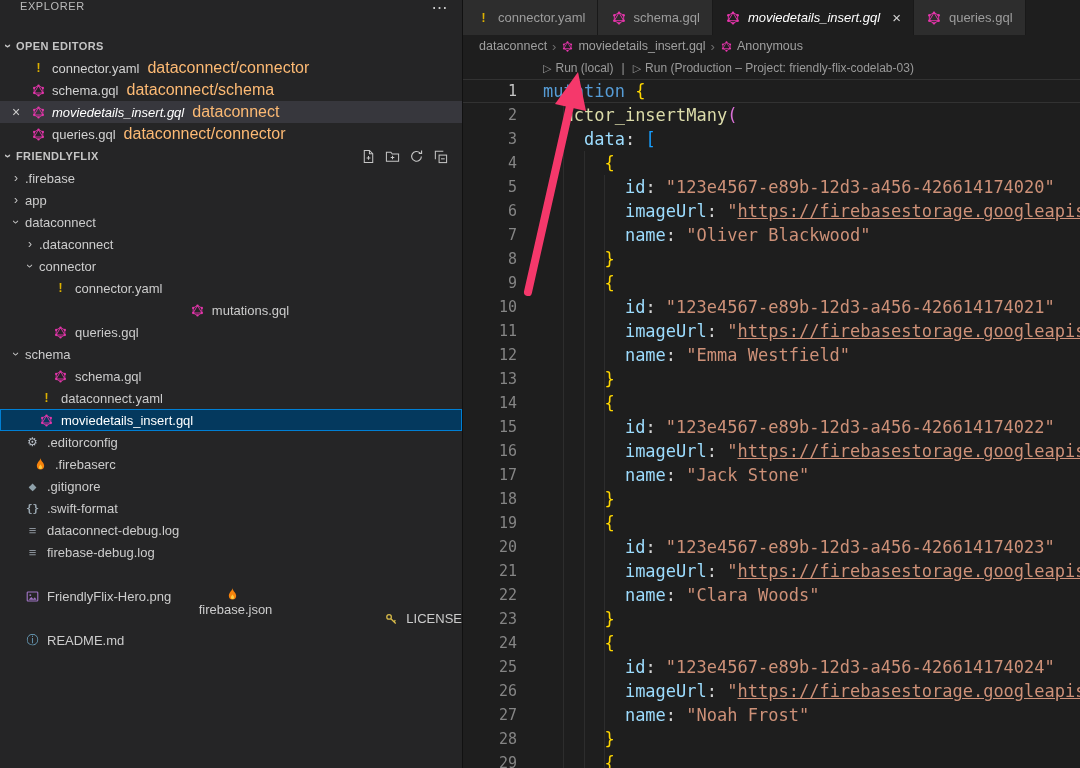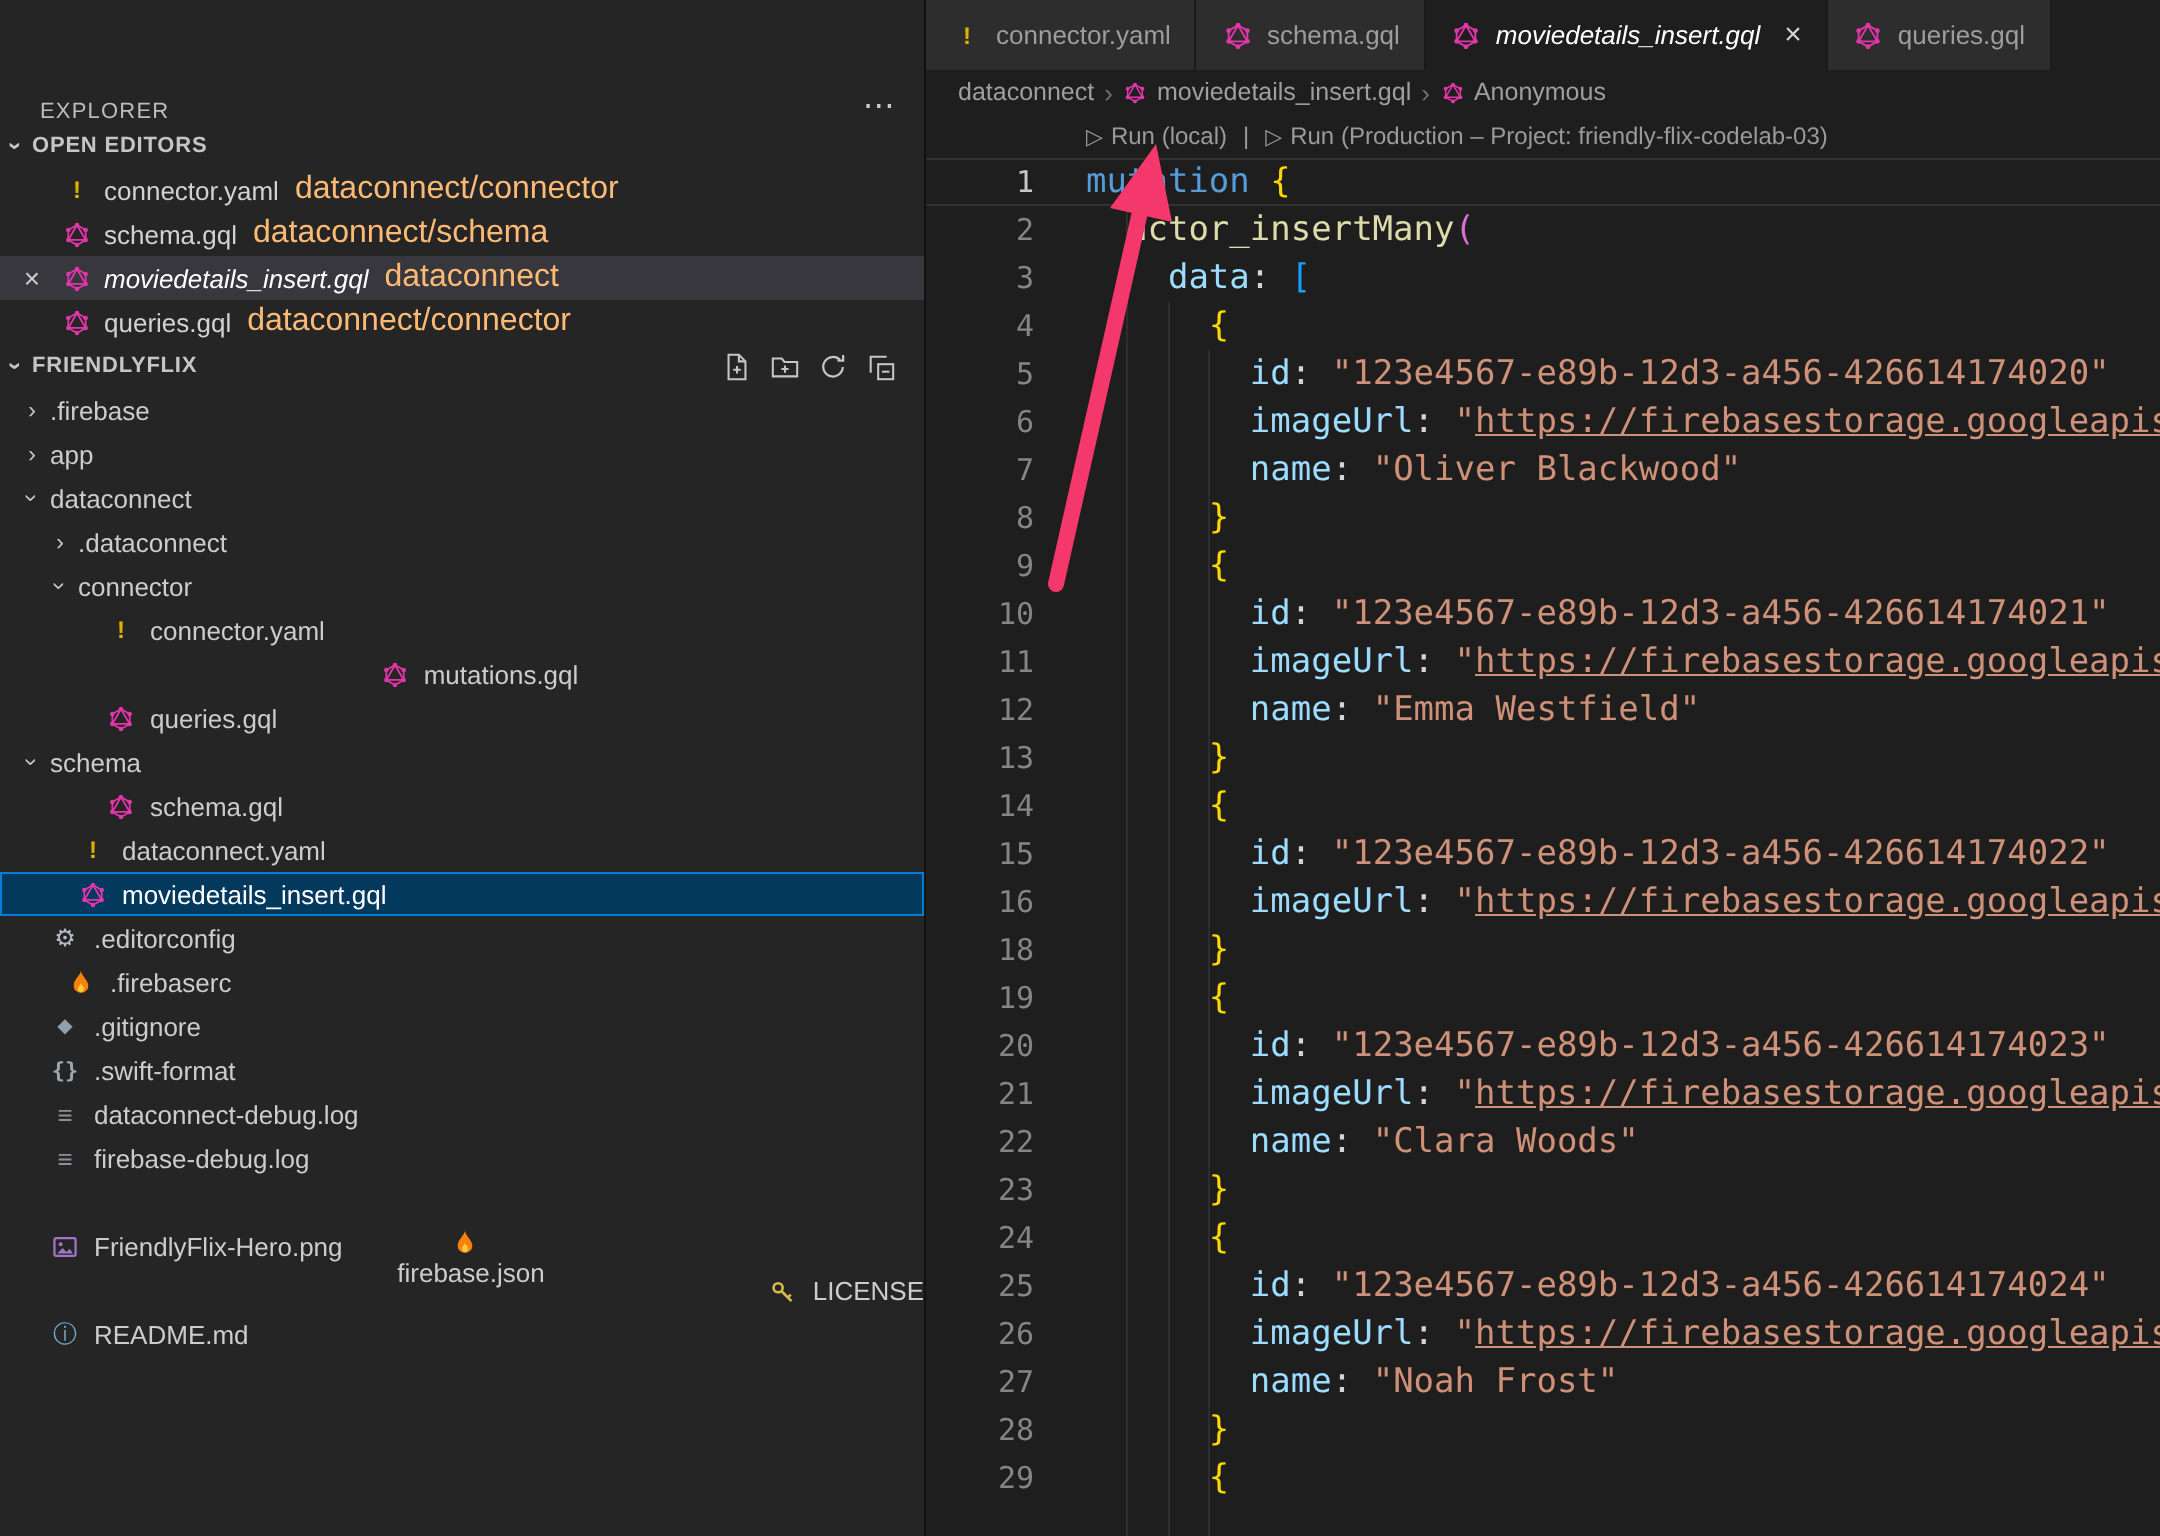--- a/index.html
+++ b/index.html
@@ -6,21 +6,21 @@
   html,body { margin:0; padding:0; }
   body {
     width:1080px; height:768px; overflow:hidden;
     background:#1e1e1e; color:#cccccc;
     font-family:"Liberation Sans", sans-serif;
   }
   .app { position:relative; display:flex; width:1080px; height:768px; }
 
   
   .sidebar { width:463px; flex:0 0 463px; background:#252526; border-right:1px solid #111; overflow:hidden; }
-  .sb-title { height:35px; display:flex; align-items:flex-end; padding:0 14px 0 20px; font-size:11px; letter-spacing:.6px; color:#bcbcbc;margin-top:27px; }
+  .sb-title { height:35px; display:flex; align-items:flex-start; padding:0 14px 0 20px; font-size:11px; letter-spacing:.6px; color:#bcbcbc; }
   .more { margin-left:auto; font-size:16px; color:#cccccc; cursor:pointer; line-height:1; }
   .sec-hdr { height:22px; display:flex; align-items:center; font-size:11px; font-weight:700; color:#c5c5c5; cursor:pointer; }
   .sec-label { letter-spacing:.4px; }
   .twistie { width:16px; flex:0 0 16px; text-align:center; font-size:12px; color:#c5c5c5; display:inline-block; line-height:22px; }
   .twistie.exp { transform:rotate(90deg); line-height:16px; }
   .twistie.blank { visibility:hidden; }
   .hdr-actions { margin-left:auto; display:flex; gap:9px; align-items:center; padding-right:14px; }
   .act { width:15px; height:15px; cursor:pointer; display:inline-flex; }
   .act svg { width:15px; height:15px; }
 
@@ -536,20 +536,21 @@
         <div class="cline"><span class="ln">7</span><span class="ltext"><span class="tk-o">        </span><span class="tk-p">name</span><span class="tk-o">: </span><span class="tk-s">"Oliver Blackwood"</span></span></div>
         <div class="cline"><span class="ln">8</span><span class="ltext"><span class="tk-o">      </span><span class="tk-b1">}</span></span></div>
         <div class="cline"><span class="ln">9</span><span class="ltext"><span class="tk-o">      </span><span class="tk-b1">{</span></span></div>
         <div class="cline"><span class="ln">10</span><span class="ltext"><span class="tk-o">        </span><span class="tk-p">id</span><span class="tk-o">: </span><span class="tk-s">"123e4567-e89b-12d3-a456-426614174021"</span></span></div>
         <div class="cline"><span class="ln">11</span><span class="ltext"><span class="tk-o">        </span><span class="tk-p">imageUrl</span><span class="tk-o">: </span><span class="tk-s">"</span><span class="tk-u">https://firebasestorage.googleapis.</span></span></div>
         <div class="cline"><span class="ln">12</span><span class="ltext"><span class="tk-o">        </span><span class="tk-p">name</span><span class="tk-o">: </span><span class="tk-s">"Emma Westfield"</span></span></div>
         <div class="cline"><span class="ln">13</span><span class="ltext"><span class="tk-o">      </span><span class="tk-b1">}</span></span></div>
         <div class="cline"><span class="ln">14</span><span class="ltext"><span class="tk-o">      </span><span class="tk-b1">{</span></span></div>
         <div class="cline"><span class="ln">15</span><span class="ltext"><span class="tk-o">        </span><span class="tk-p">id</span><span class="tk-o">: </span><span class="tk-s">"123e4567-e89b-12d3-a456-426614174022"</span></span></div>
         <div class="cline"><span class="ln">16</span><span class="ltext"><span class="tk-o">        </span><span class="tk-p">imageUrl</span><span class="tk-o">: </span><span class="tk-s">"</span><span class="tk-u">https://firebasestorage.googleapis.</span></span></div>
+        <div class="cline"><span class="ln">17</span><span class="ltext"><span class="tk-o">        </span><span class="tk-p">name</span><span class="tk-o">: </span><span class="tk-s">"Jack Stone"</span></span></div>
         <div class="cline"><span class="ln">18</span><span class="ltext"><span class="tk-o">      </span><span class="tk-b1">}</span></span></div>
         <div class="cline"><span class="ln">19</span><span class="ltext"><span class="tk-o">      </span><span class="tk-b1">{</span></span></div>
         <div class="cline"><span class="ln">20</span><span class="ltext"><span class="tk-o">        </span><span class="tk-p">id</span><span class="tk-o">: </span><span class="tk-s">"123e4567-e89b-12d3-a456-426614174023"</span></span></div>
         <div class="cline"><span class="ln">21</span><span class="ltext"><span class="tk-o">        </span><span class="tk-p">imageUrl</span><span class="tk-o">: </span><span class="tk-s">"</span><span class="tk-u">https://firebasestorage.googleapis.</span></span></div>
         <div class="cline"><span class="ln">22</span><span class="ltext"><span class="tk-o">        </span><span class="tk-p">name</span><span class="tk-o">: </span><span class="tk-s">"Clara Woods"</span></span></div>
         <div class="cline"><span class="ln">23</span><span class="ltext"><span class="tk-o">      </span><span class="tk-b1">}</span></span></div>
         <div class="cline"><span class="ln">24</span><span class="ltext"><span class="tk-o">      </span><span class="tk-b1">{</span></span></div>
         <div class="cline"><span class="ln">25</span><span class="ltext"><span class="tk-o">        </span><span class="tk-p">id</span><span class="tk-o">: </span><span class="tk-s">"123e4567-e89b-12d3-a456-426614174024"</span></span></div>
         <div class="cline"><span class="ln">26</span><span class="ltext"><span class="tk-o">        </span><span class="tk-p">imageUrl</span><span class="tk-o">: </span><span class="tk-s">"</span><span class="tk-u">https://firebasestorage.googleapis.</span></span></div>
         <div class="cline"><span class="ln">27</span><span class="ltext"><span class="tk-o">        </span><span class="tk-p">name</span><span class="tk-o">: </span><span class="tk-s">"Noah Frost"</span></span></div>

